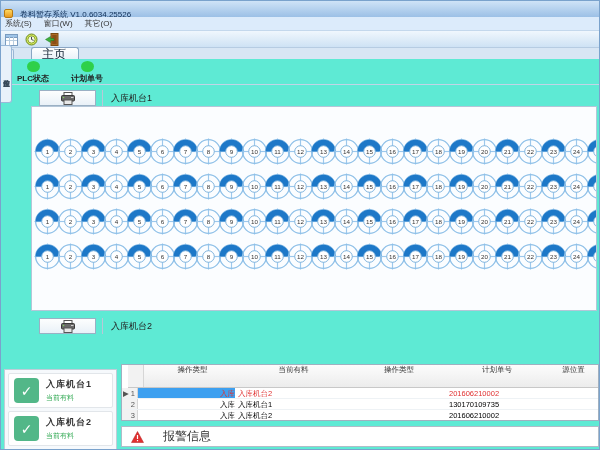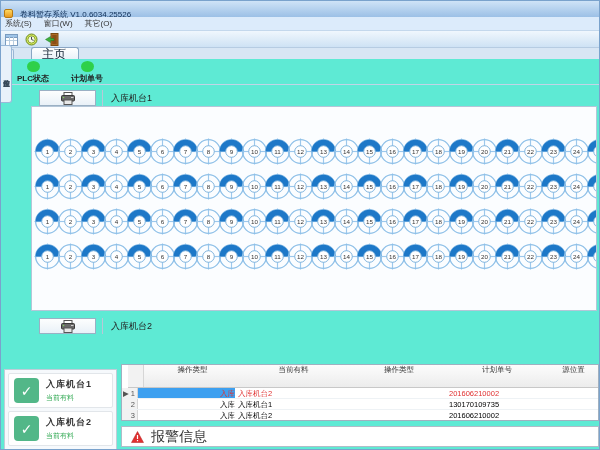--- a/index.html
+++ b/index.html
@@ -98,21 +98,21 @@
   .c-op { width:97px; flex:none;text-align:right; }
   .c-machine { width:105px; flex:none; }
   .c-plan { width:106px; flex:none; }
   .c-barcode { width:90px; flex:none; }
   .c-src { width:63px; flex:none; }
 
   
   .alarm-bar { position:absolute; left:120px; top:367px; width:478px; height:21px;
                background:#ffffff; border:1px solid #b0bcc8; display:flex;
                align-items:center; padding-left:9px; }
-  .alarm-label { font-size:14px; color:#333; margin-left:7px; }
+  .alarm-label { font-size:12px; color:#333; margin-left:19px; }
 </style>
 </head>
 <body>
 
 <div class="window">
 
   <div class="titlebar">
     <div class="app-icon"></div>
     <div class="title-text">卷料暂存系统 V1.0.6034.25526</div>
   </div>

